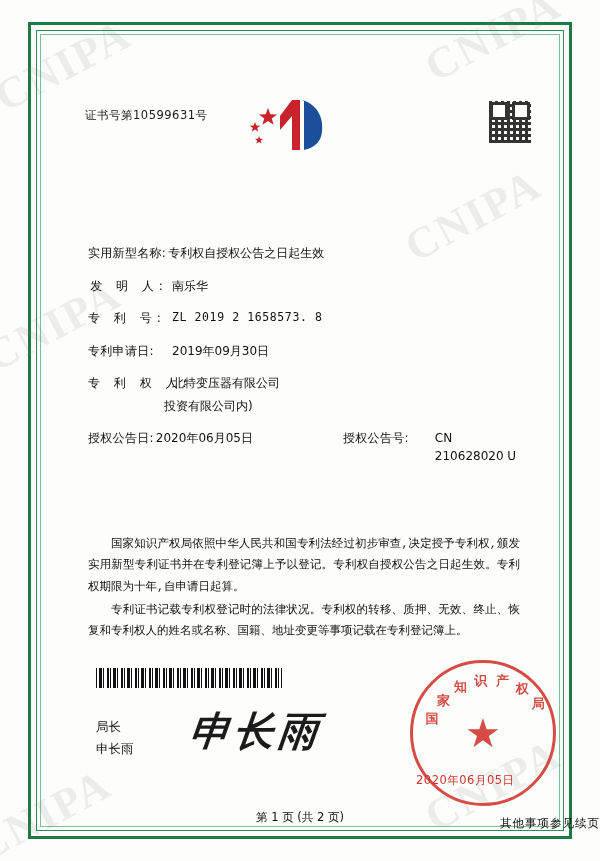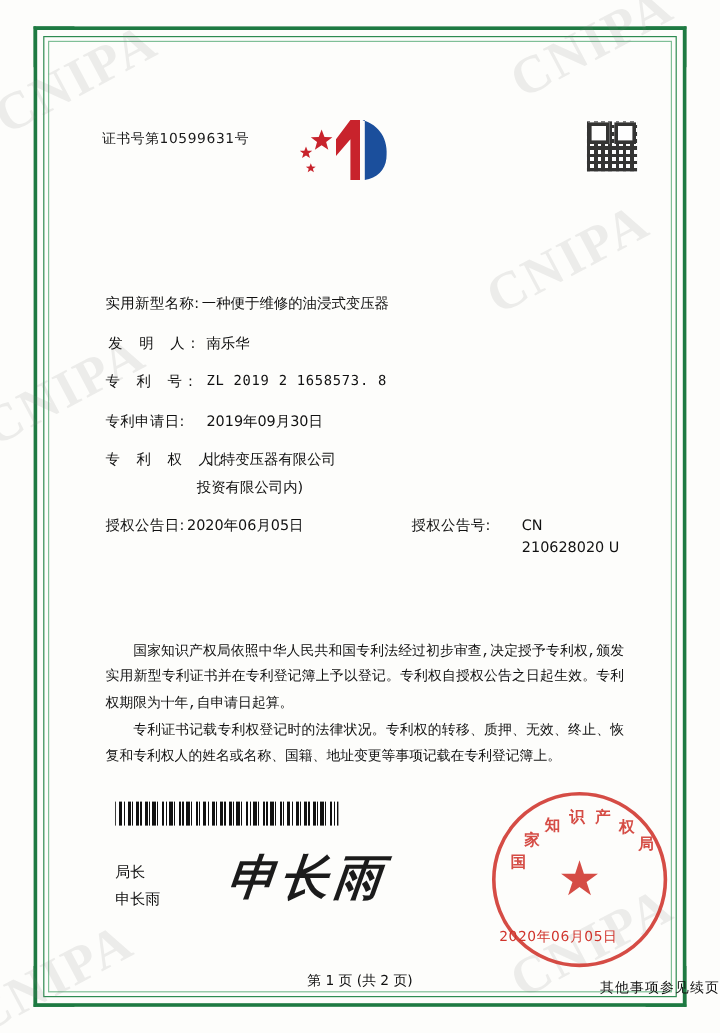--- a/index.html
+++ b/index.html
@@ -309,21 +309,21 @@
         <polygon points="9,28 10.4,31.6 14.2,31.7 11.2,34 12.3,37.7 9,35.5 5.7,37.7 6.8,34 3.8,31.7 7.6,31.6" fill="#c8232c"></polygon>
         <polygon points="13,42 14.1,44.8 17.1,44.9 14.7,46.7 15.6,49.6 13,47.9 10.4,49.6 11.3,46.7 8.9,44.9 11.9,44.8" fill="#c8232c"></polygon>
       </svg>
     </div>
 
 
     <div class="fields">
 
       <div class="row">
         <div class="lbl">实用新型名称:</div>
-        <div class="val">一种便于维修的油浸式变压器</div>
+        <div class="val">专利权自授权公告之日起生效</div>
       </div>
 
       <div class="row">
         <div class="lbl sp2" style="width:82px;text-align:center;">发 明 人:</div>
         <div class="val">南乐华</div>
       </div>
 
       <div class="row">
         <div class="lbl sp2" style="width:82px;">专 利 号:</div>
         <div class="val mono">ZL 2019 2 1658573. 8</div>

